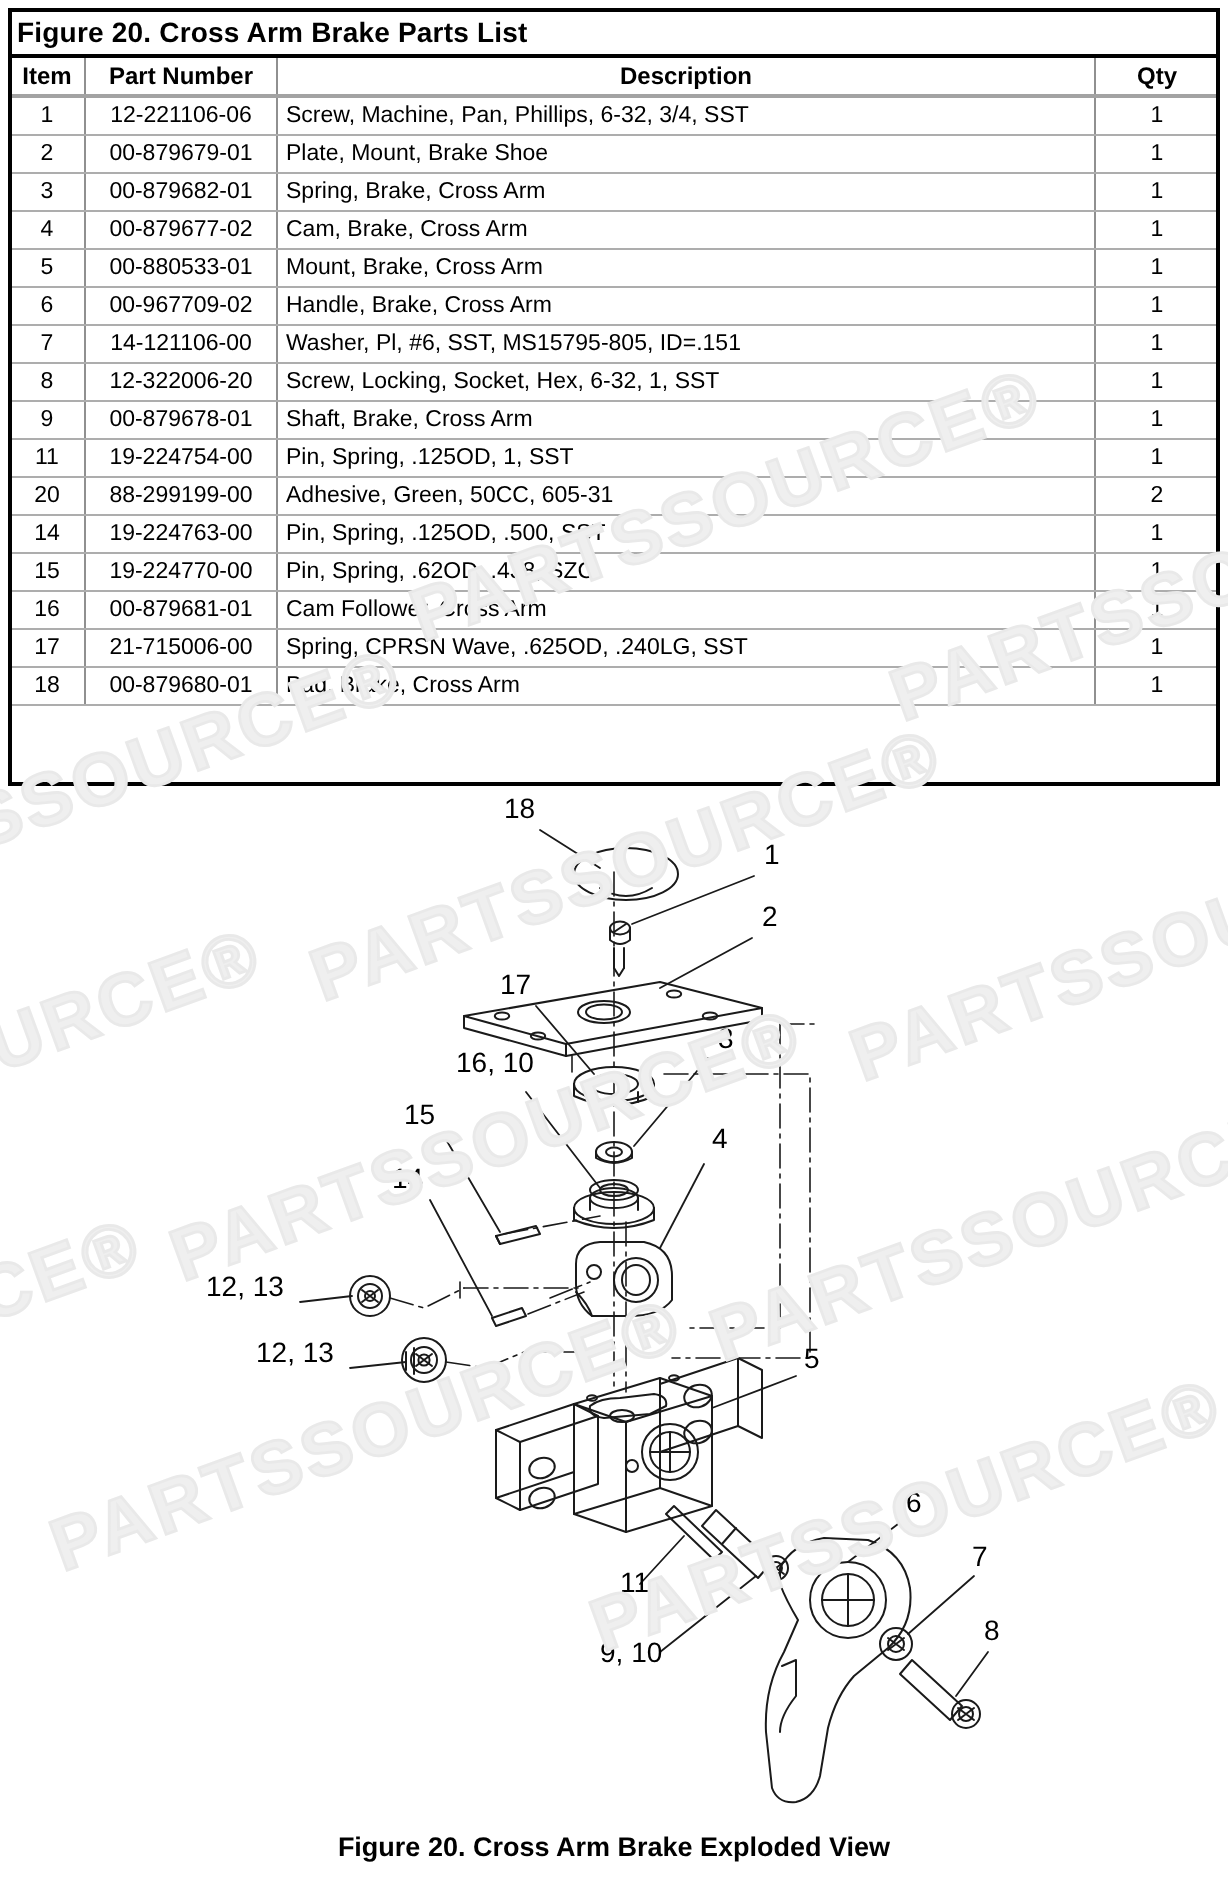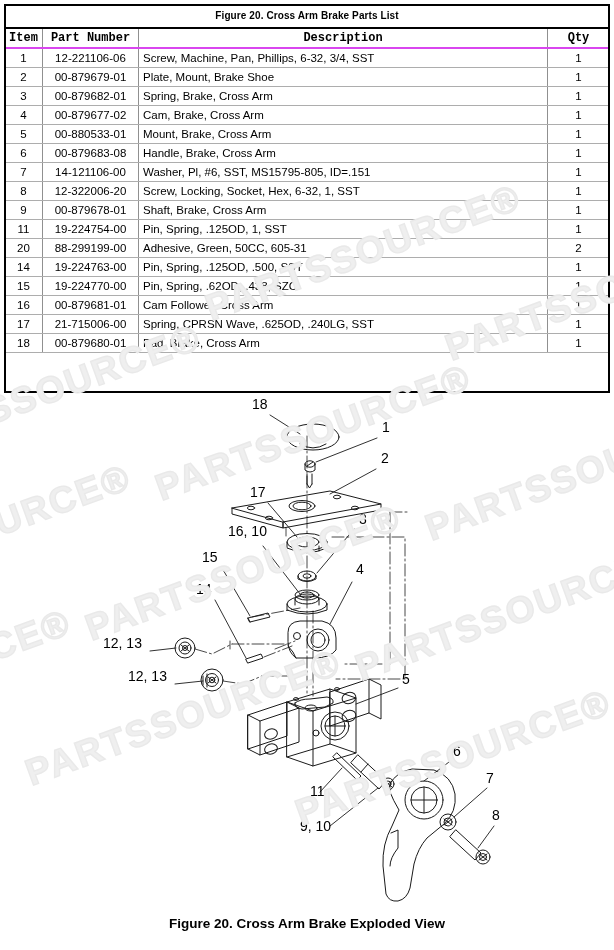--- a/index.html
+++ b/index.html
@@ -57,35 +57,33 @@
     border-bottom: 1px solid #adadad;
     padding: 0 4px;
     font-size: 11.5px;
     line-height: 18px;
     height: 19px;
     vertical-align: middle;
     background: transparent;
   }
   tr.title-row td {
     border: none;
-    text-align: center;
     font-weight: 700;
-    font-size: 10px;
+    font-size: 14px;
     height: 24px;
     line-height: 22px;
     letter-spacing: 0.1px;
   }
   tr.head-row th {
     font-weight: 700;
     font-size: 12px;
     text-align: center;
     height: 20px;
     border-top: 2px solid #000;
-    border-bottom: 2px solid #d946ef;
-    font-family: Liberation Mono, monospace;
+    border-bottom: 2px solid #a3a3a3;
   }
   .c-item   { width: 38px;  text-align: center; }
   .c-part   { width: 96px;  text-align: center; }
   .c-desc   { text-align: left; padding-left: 6px; }
   .c-qty    { width: 62px;  text-align: center; }
 
   
   #table-frame {
     position: absolute;
     left: 4px; top: 4px;
@@ -178,21 +176,21 @@
         <td class="c-qty">1</td>
       </tr>
       <tr>
         <td class="c-item">5</td>
         <td class="c-part">00-880533-01</td>
         <td class="c-desc">Mount, Brake, Cross Arm</td>
         <td class="c-qty">1</td>
       </tr>
       <tr>
         <td class="c-item">6</td>
-        <td class="c-part">00-879683-08</td>
+        <td class="c-part">00-967709-02</td>
         <td class="c-desc">Handle, Brake, Cross Arm</td>
         <td class="c-qty">1</td>
       </tr>
       <tr>
         <td class="c-item">7</td>
         <td class="c-part">14-121106-00</td>
         <td class="c-desc">Washer, Pl, #6, SST, MS15795-805, ID=.151</td>
         <td class="c-qty">1</td>
       </tr>
       <tr>

